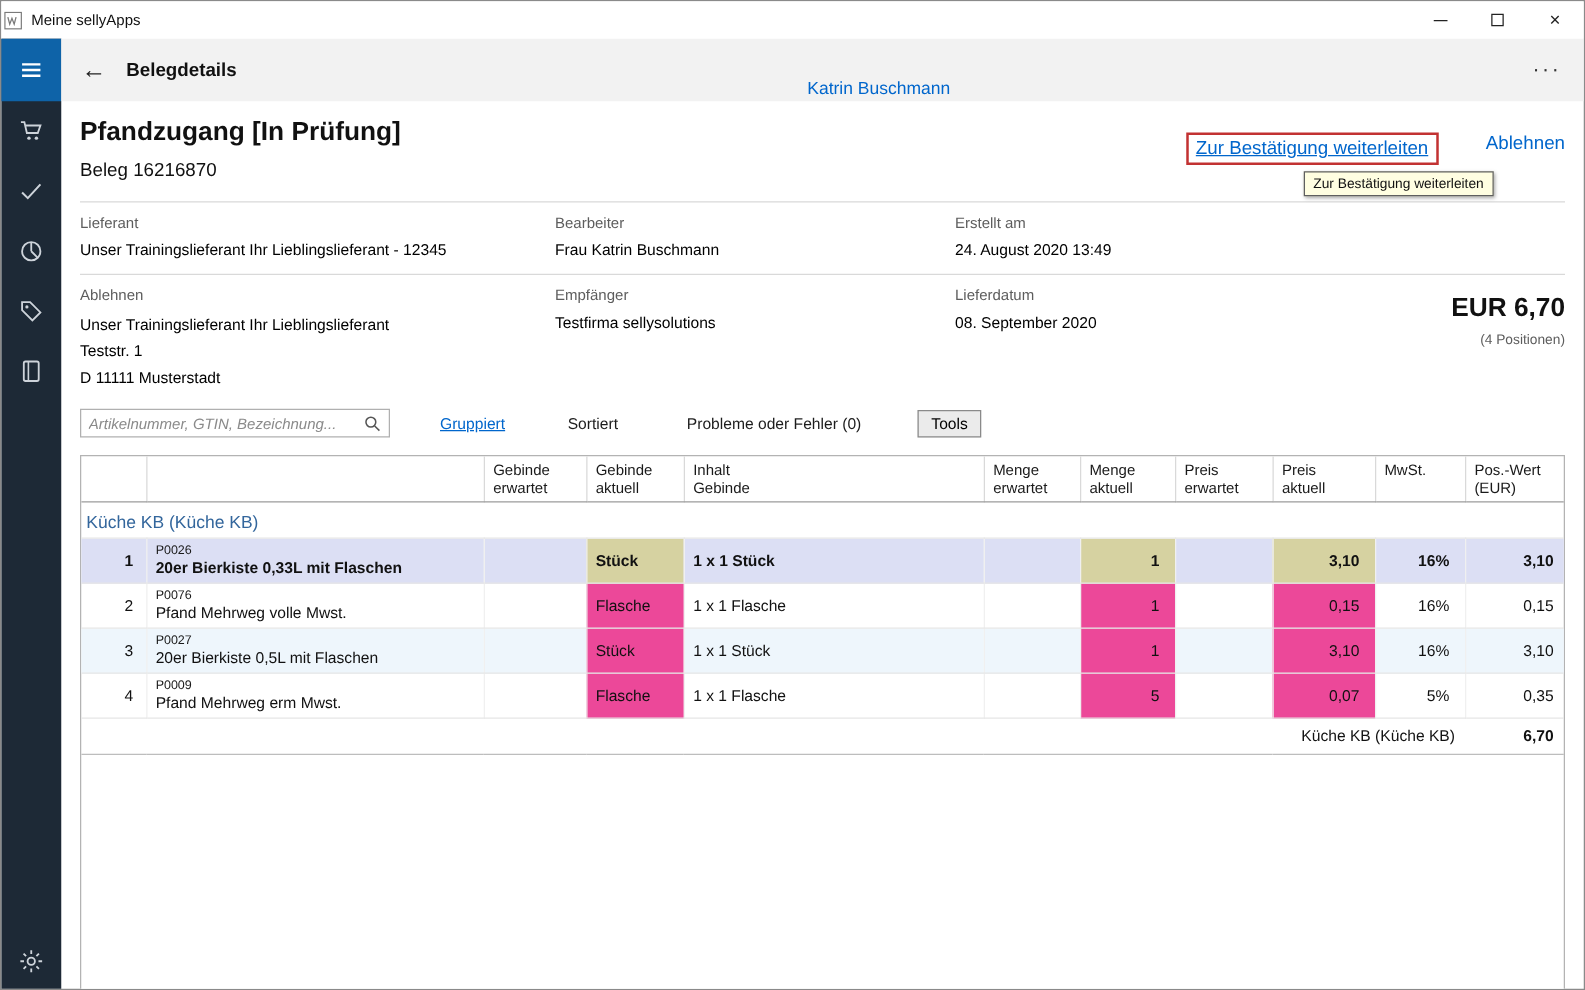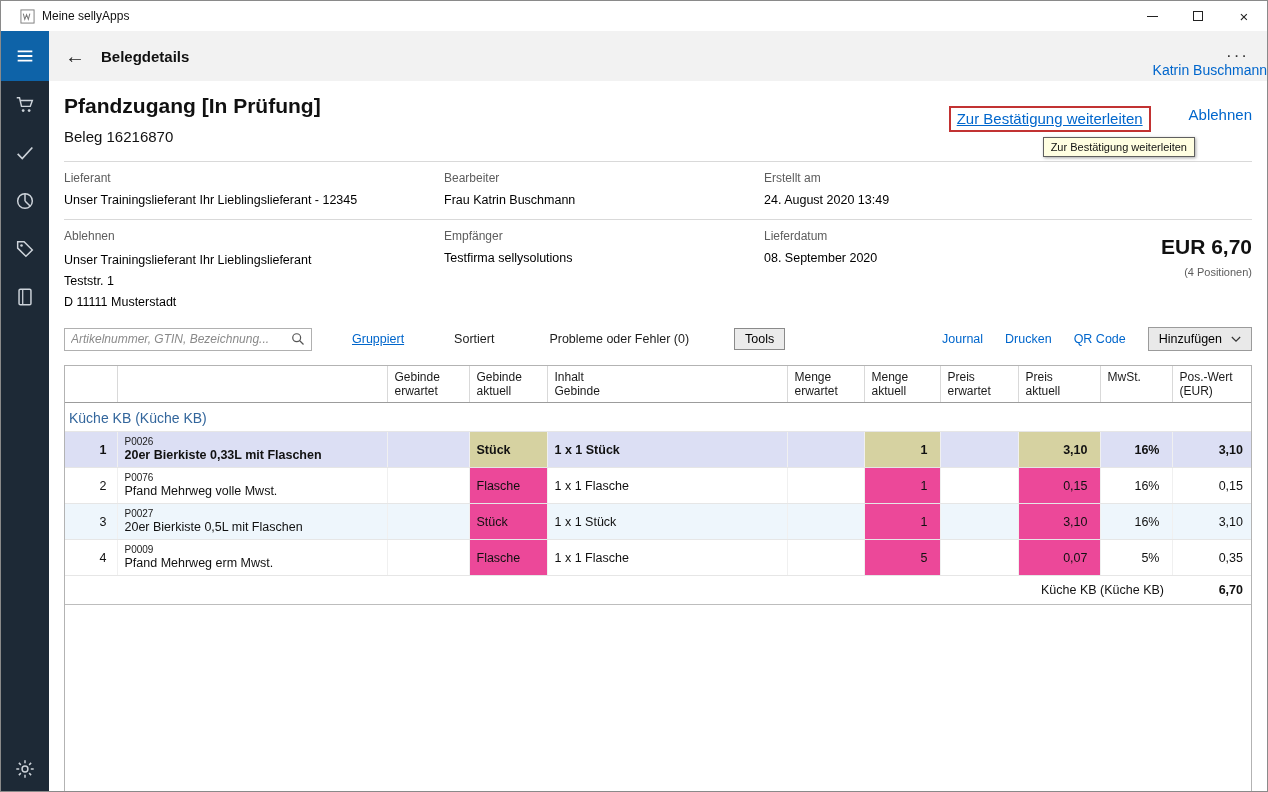--- a/index.html
+++ b/index.html
@@ -1,21 +1,21 @@
 <!DOCTYPE html>
 <html><head>
 <meta charset="utf-8">
 <style>
   * { margin:0; padding:0; box-sizing:border-box; }
   html,body { background:#cfcfcf; }
   body { font-family:"Liberation Sans","DejaVu Sans",sans-serif; color:#111; }
   .window { width:1268px; height:792px; background:#fff; position:relative; overflow:hidden; border:1px solid #8a8a8a; }
 
   
-  .titlebar { height:30px; background:#fff; display:flex; align-items:center; padding-left:18px; }
+  .titlebar { height:30px; background:#fff; display:flex; align-items:center; padding-left:1px; }
   .app-icon { width:16px; height:16px; display:inline-flex; align-items:center; justify-content:center; }
   .app-title { font-size:12px; margin-left:7px; color:#111; }
   .titlebar-buttons { margin-left:auto; display:flex; height:100%; }
   .tb-btn { width:46px; height:100%; display:flex; align-items:center; justify-content:center; font-size:15px; color:#222; cursor:default; }
   .minline { width:11px; border-top:1px solid #222; display:inline-block; }
   .maxbox { width:10px; height:10px; border:1px solid #222; display:inline-block; }
 
   
   .app-body { display:flex; height:762px; }
   .sidebar { width:48px; background:#1d2936; display:flex; flex-direction:column; align-items:center; flex-shrink:0; }
@@ -23,21 +23,21 @@
   .side-btn.active { height:50px; background:#0e63a8; }
   .side-btn svg { display:block; }
   .side-btn.gear { margin-top:auto; }
 
   .main { flex:1; display:flex; flex-direction:column; min-width:0; }
 
   
   .page-header { height:50px; background:#f2f2f2; display:flex; align-items:center; padding:0 18px 0 16px; position:relative; flex-shrink:0; }
   .back { font-size:20px; width:28px; color:#222; cursor:pointer; }
   .page-title { font-size:15px; font-weight:700; margin-left:8px; }
-  .user { position:absolute; left:90px; right:0; text-align:right; color:#0066cc; font-size:14px;margin-top:27px; }
+  .user { position:absolute; left:90px; right:0; text-align:center; color:#0066cc; font-size:14px;margin-top:27px; }
   .more { margin-left:auto; font-size:17px; letter-spacing:2px; color:#333; position:relative; z-index:1; cursor:pointer; }
 
   
   .content { padding:0 15px; flex:1; }
   .doc-head { display:flex; justify-content:space-between; margin-top:12px; position:relative; }
   .doc-title { font-size:21px; font-weight:700; line-height:26px; }
   .beleg { font-size:15px; margin-top:9px; color:#111; }
   .doc-actions { display:flex; align-items:flex-start; gap:38px; margin-top:13px; }
   .link { color:#0066cc; font-size:15px; cursor:pointer; }
   .forward-box { border:2px solid #c23232; padding:2px 6px; }
@@ -231,31 +231,20 @@
             <input type="text" placeholder="Artikelnummer, GTIN, Bezeichnung..." style="">
             <svg width="14" height="14" viewBox="0 0 16 16">
                 <circle cx="6.5" cy="6.5" r="4.5" fill="none" stroke="#555" stroke-width="1.4"></circle>
                 <path d="M10 10l4.3 4.3" stroke="#555" stroke-width="1.4"></path>
               </svg>
           </div>
           <span class="tb-item active-link ml40">Gruppiert</span>
           <span class="tb-item ml50">Sortiert</span>
           <span class="tb-item ml55">Probleme oder Fehler (0)</span>
           <button class="btn ml45">Tools</button>
-          <div class="toolbar-right">
-            <span class="tb-link">Journal</span>
-            <span class="tb-link">Drucken</span>
-            <span class="tb-link">QR Code</span>
-            <button class="btn-dropdown">
-              <span>Hinzufügen</span>
-              <svg width="10" height="7" viewBox="0 0 12 8">
-                  <path d="M1 1l5 5 5-5" fill="none" stroke="#333" stroke-width="1.4"></path>
-                </svg>
-            </button>
-          </div>
         </div>
 
         <div class="table-wrap">
           <table>
             <colgroup>
               <col style="width:52px">
                 <col style="width:270px">
                 <col style="width:82px">
                 <col style="width:78px">
                 <col style="width:240px">

